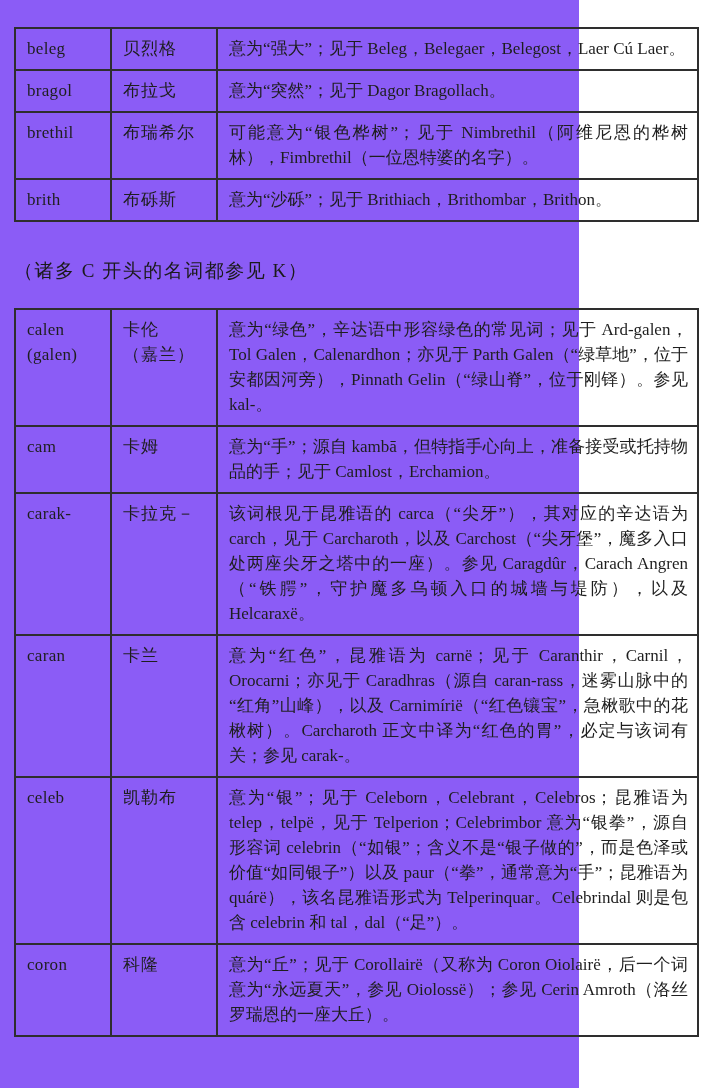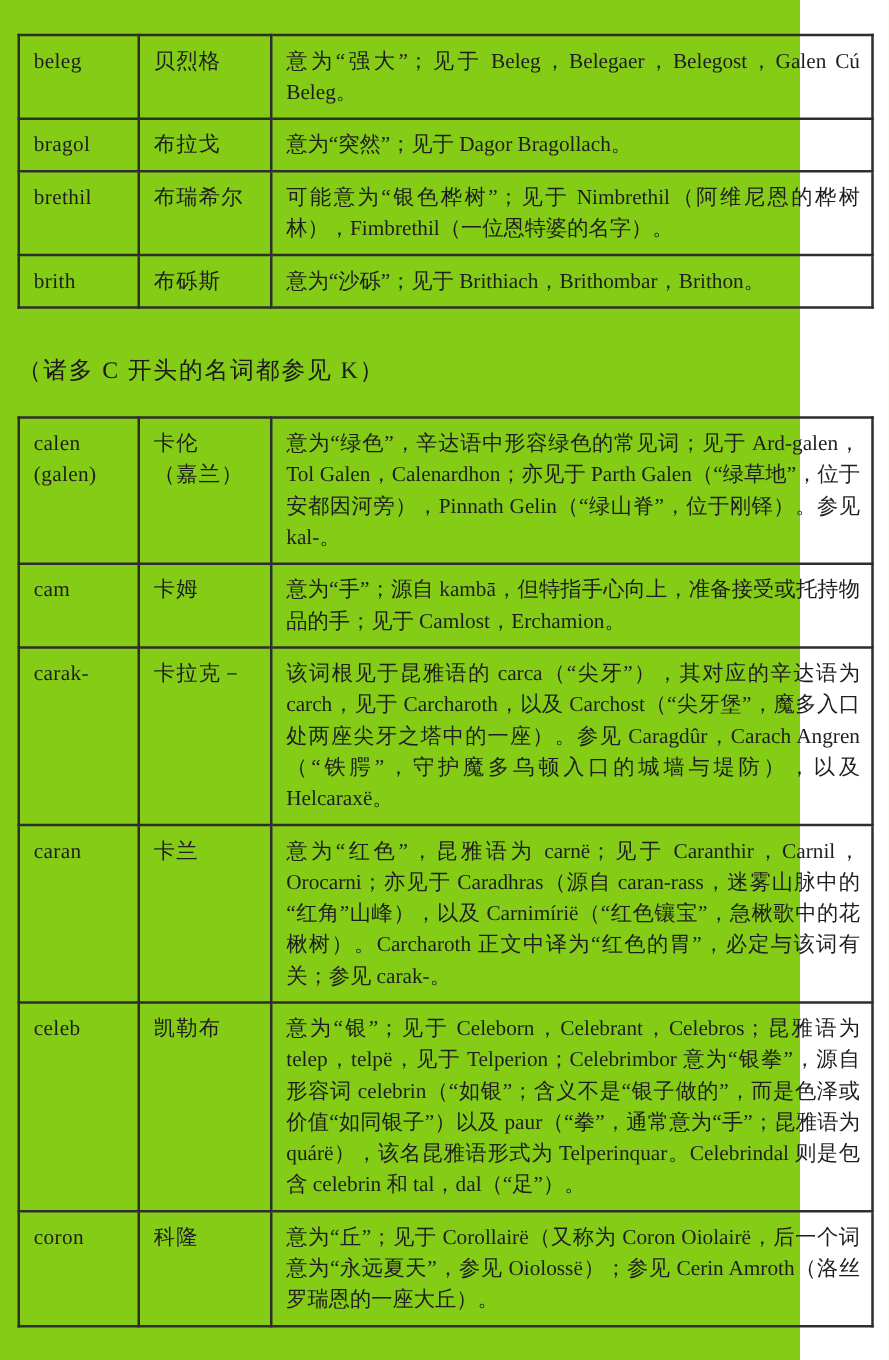--- a/index.html
+++ b/index.html
@@ -7,25 +7,25 @@
     padding: 0;
     background: #ffffff;
     width: 711px;
   }
   body {
     font-family: "Liberation Serif", "DejaVu Serif", serif;
     color: #1e1e1e;
     -webkit-font-smoothing: antialiased;
   }
   .page {
-    width: 640px;
+    width: 579px;
     min-height: 1088px;
     box-sizing: border-box;
     padding: 27px 14px 10px 14px;
-    background: #84cc16;
+    background: #8b5cf6;
   }
   table.glossary {
     border-collapse: collapse;
     table-layout: fixed;
     width: 683px;
   }
   table.glossary td {
     border: 2px solid #2e2e2e;
     vertical-align: top;
     font-size: 17px;
@@ -63,21 +63,21 @@
   <table class="glossary">
     <colgroup>
         <col style="width:96px">
         <col style="width:106px">
         <col style="width:481px">
       </colgroup>
     <tbody>
       <tr>
         <td class="c1">beleg</td>
         <td class="c2">贝烈格</td>
-        <td class="c3">意为“强大”；见于 Beleg，Belegaer，Belegost，Galen Cú Beleg。</td>
+        <td class="c3">意为“强大”；见于 Beleg，Belegaer，Belegost，Laer Cú Laer。</td>
       </tr>
       <tr>
         <td class="c1">bragol</td>
         <td class="c2">布拉戈</td>
         <td class="c3">意为“突然”；见于 Dagor Bragollach。</td>
       </tr>
       <tr>
         <td class="c1">brethil</td>
         <td class="c2">布瑞希尔</td>
         <td class="c3">可能意为“银色桦树”；见于 Nimbrethil（阿维尼恩的桦树林），Fimbrethil（一位恩特婆的名字）。</td>

